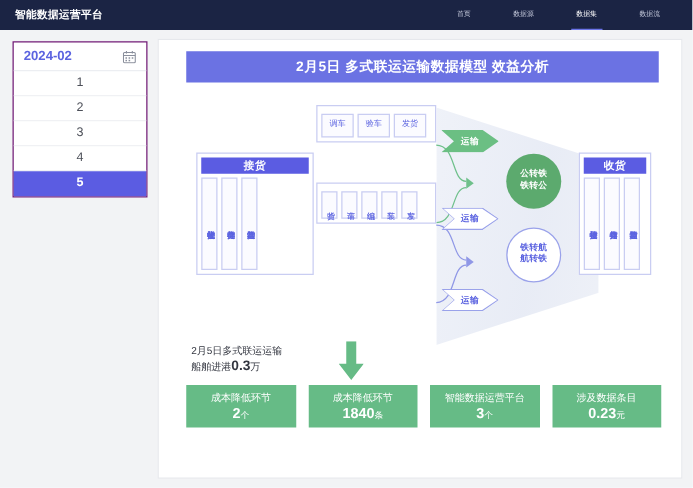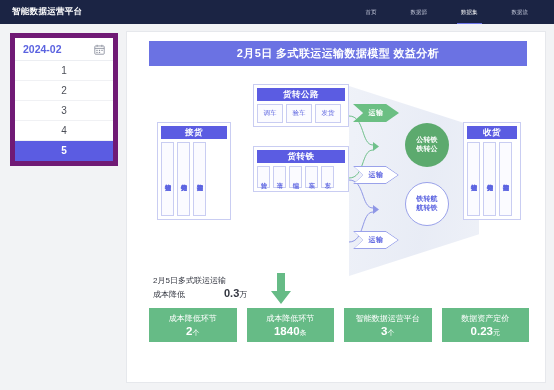--- a/index.html
+++ b/index.html
@@ -29,21 +29,21 @@
   .nav-item:last-child { margin-right: 26px; }
   .nav-item.active { color: #ffffff; }
   .nav-item.active::after {
     content: ""; position: absolute; left: -4px; right: -4px; bottom: 0;
     height: 1.5px; background: #6b74e8;
   }
 
   
   .sidepanel {
     position: absolute; left: 10px; top: 33px; width: 108px;
-    background: #ffffff; border: 5px solid #701a75;
+    background: #ffffff; border: 1px solid #701a75;
   }
   .sp-head {
     display: flex; align-items: center; justify-content: space-between;
     height: 23px; padding: 0 8px; border-bottom: 1px solid #eceef2;
   }
   .sp-month { color: #5b63e0; font-size: 10.5px; font-weight: bold; }
   .cal-ico { width: 11px; height: 11px; position: relative; }
   .cal-ico svg { display: block; }
   .sp-row {
     height: 20px; line-height: 20px; text-align: center;
@@ -90,21 +90,21 @@
   }
   .chip.vert {
     writing-mode: vertical-rl; text-orientation: upright;
     letter-spacing: 0px; width: 13px; height: 74px;
   }
   .chip.h2 { width: 20px; height: 19px; flex-direction: column; }
   .chip.h1 { width: 26px; height: 19px; }
   .chip.n5 { width: 13px; height: 22px; writing-mode: vertical-rl; text-orientation: upright; }
 
   
-  #box-receive { left: 30px; top: 50px; width: 74px; }
+  #box-receive { left: 30px; top: 50px; width: 94px; }
   #box-deliver { left: 336px; top: 50px; width: 58px; }
 
   
   #box-road { left: 126px; top: 12px; width: 96px; }
   #box-rail { left: 126px; top: 74px; width: 96px; }
   #box-ship { left: 126px; top: 139px; width: 96px; }
 
   
   .tarrow {
     position: absolute; width: 46px; height: 18px;
@@ -132,21 +132,21 @@
   #c-road-rail { left: 278px; top: 51px; background: #5caa6e; color: #ffffff; }
   #c-rail-ship { left: 278px; top: 110px; background: #ffffff; color: #5b63e0; border: 1px solid #9aa2ea; }
 
   .brace { position: absolute; }
 
   
   .sum-note {
     position: absolute; left: 26px; top: 243px; width: 112px;
     text-align: left; color: #333640; font-size: 8px; line-height: 1.4;
   }
-  .sum-note .big { font-size: 11px; font-weight: bold; padding-left: 39px; }
+  .sum-note .big { font-size: 11px; font-weight: bold; }
   .down-arrow { position: absolute; left: 144px; top: 241px; width: 20px; height: 32px; }
 
   .cards {
     position: absolute; left: 22px; top: 276px; width: 380px;
     display: flex; gap: 10px;
   }
   .card {
     flex: 1; height: 34px; background: #66bb86; color: #ffffff;
     display: flex; flex-direction: column; align-items: center; justify-content: center;
     gap: 1px;
@@ -216,31 +216,29 @@
       <div class="stage" id="box-receive">
         <div class="stage-hd">接货</div>
         <div class="stage-body">
           <div class="chip vert">货物接收与登记</div>
           <div class="chip vert">货物分类与存储</div>
           <div class="chip vert">货物装卸与盘运</div>
         </div>
       </div>
 
       <div class="stage" id="box-road">
-        <div class="stage-hd">货转公路</div>
         <div class="stage-body">
           <div class="chip h1">调车</div>
           <div class="chip h1">验车</div>
           <div class="chip h1">发货</div>
         </div>
       </div>
       <div class="tarrow" id="ta-road">运输</div>
 
       <div class="stage" id="box-rail">
-        <div class="stage-hd">货转铁</div>
         <div class="stage-body">
           <div class="chip n5">验货</div>
           <div class="chip n5">请车</div>
           <div class="chip n5">编组</div>
           <div class="chip n5">装车</div>
           <div class="chip n5">发车</div>
         </div>
       </div>
       <div class="tarrow outline" id="ta-rail">
         <svg class="oshape" viewBox="0 0 46 18">
@@ -271,40 +269,40 @@
           <div class="chip vert">货物接收与登记</div>
           <div class="chip vert">货物分类与存储</div>
           <div class="chip vert">货物装卸与盘运</div>
         </div>
       </div>
     </div>
 
     <div class="sum-note">
       <div>2月5日多式联运运输</div>
       <div>
-        <span>成本降低</span><span class="big">0.3</span><span>万</span>
+        <span>船舶进港</span><span class="big">0.3</span><span>万</span>
       </div>
     </div>
     <svg class="down-arrow" viewBox="0 0 20 32">
       <polygon points="6,0 14,0 14,18 20,18 10,31 0,18 6,18" fill="#66bb86"></polygon>
     </svg>
 
     <div class="cards">
       <div class="card">
         <span class="card-lbl">成本降低环节</span>
         <span class="card-val"><span>2</span><span class="unit">个</span></span>
       </div>
       <div class="card">
         <span class="card-lbl">成本降低环节</span>
         <span class="card-val"><span>1840</span><span class="unit">条</span></span>
       </div>
       <div class="card">
         <span class="card-lbl">智能数据运营平台</span>
         <span class="card-val"><span>3</span><span class="unit">个</span></span>
       </div>
       <div class="card">
-        <span class="card-lbl">数据资产定价</span>
+        <span class="card-lbl">涉及数据条目</span>
         <span class="card-val"><span>0.23</span><span class="unit">元</span></span>
       </div>
     </div>
 
   </div>
 </div>
 
 </body></html>

